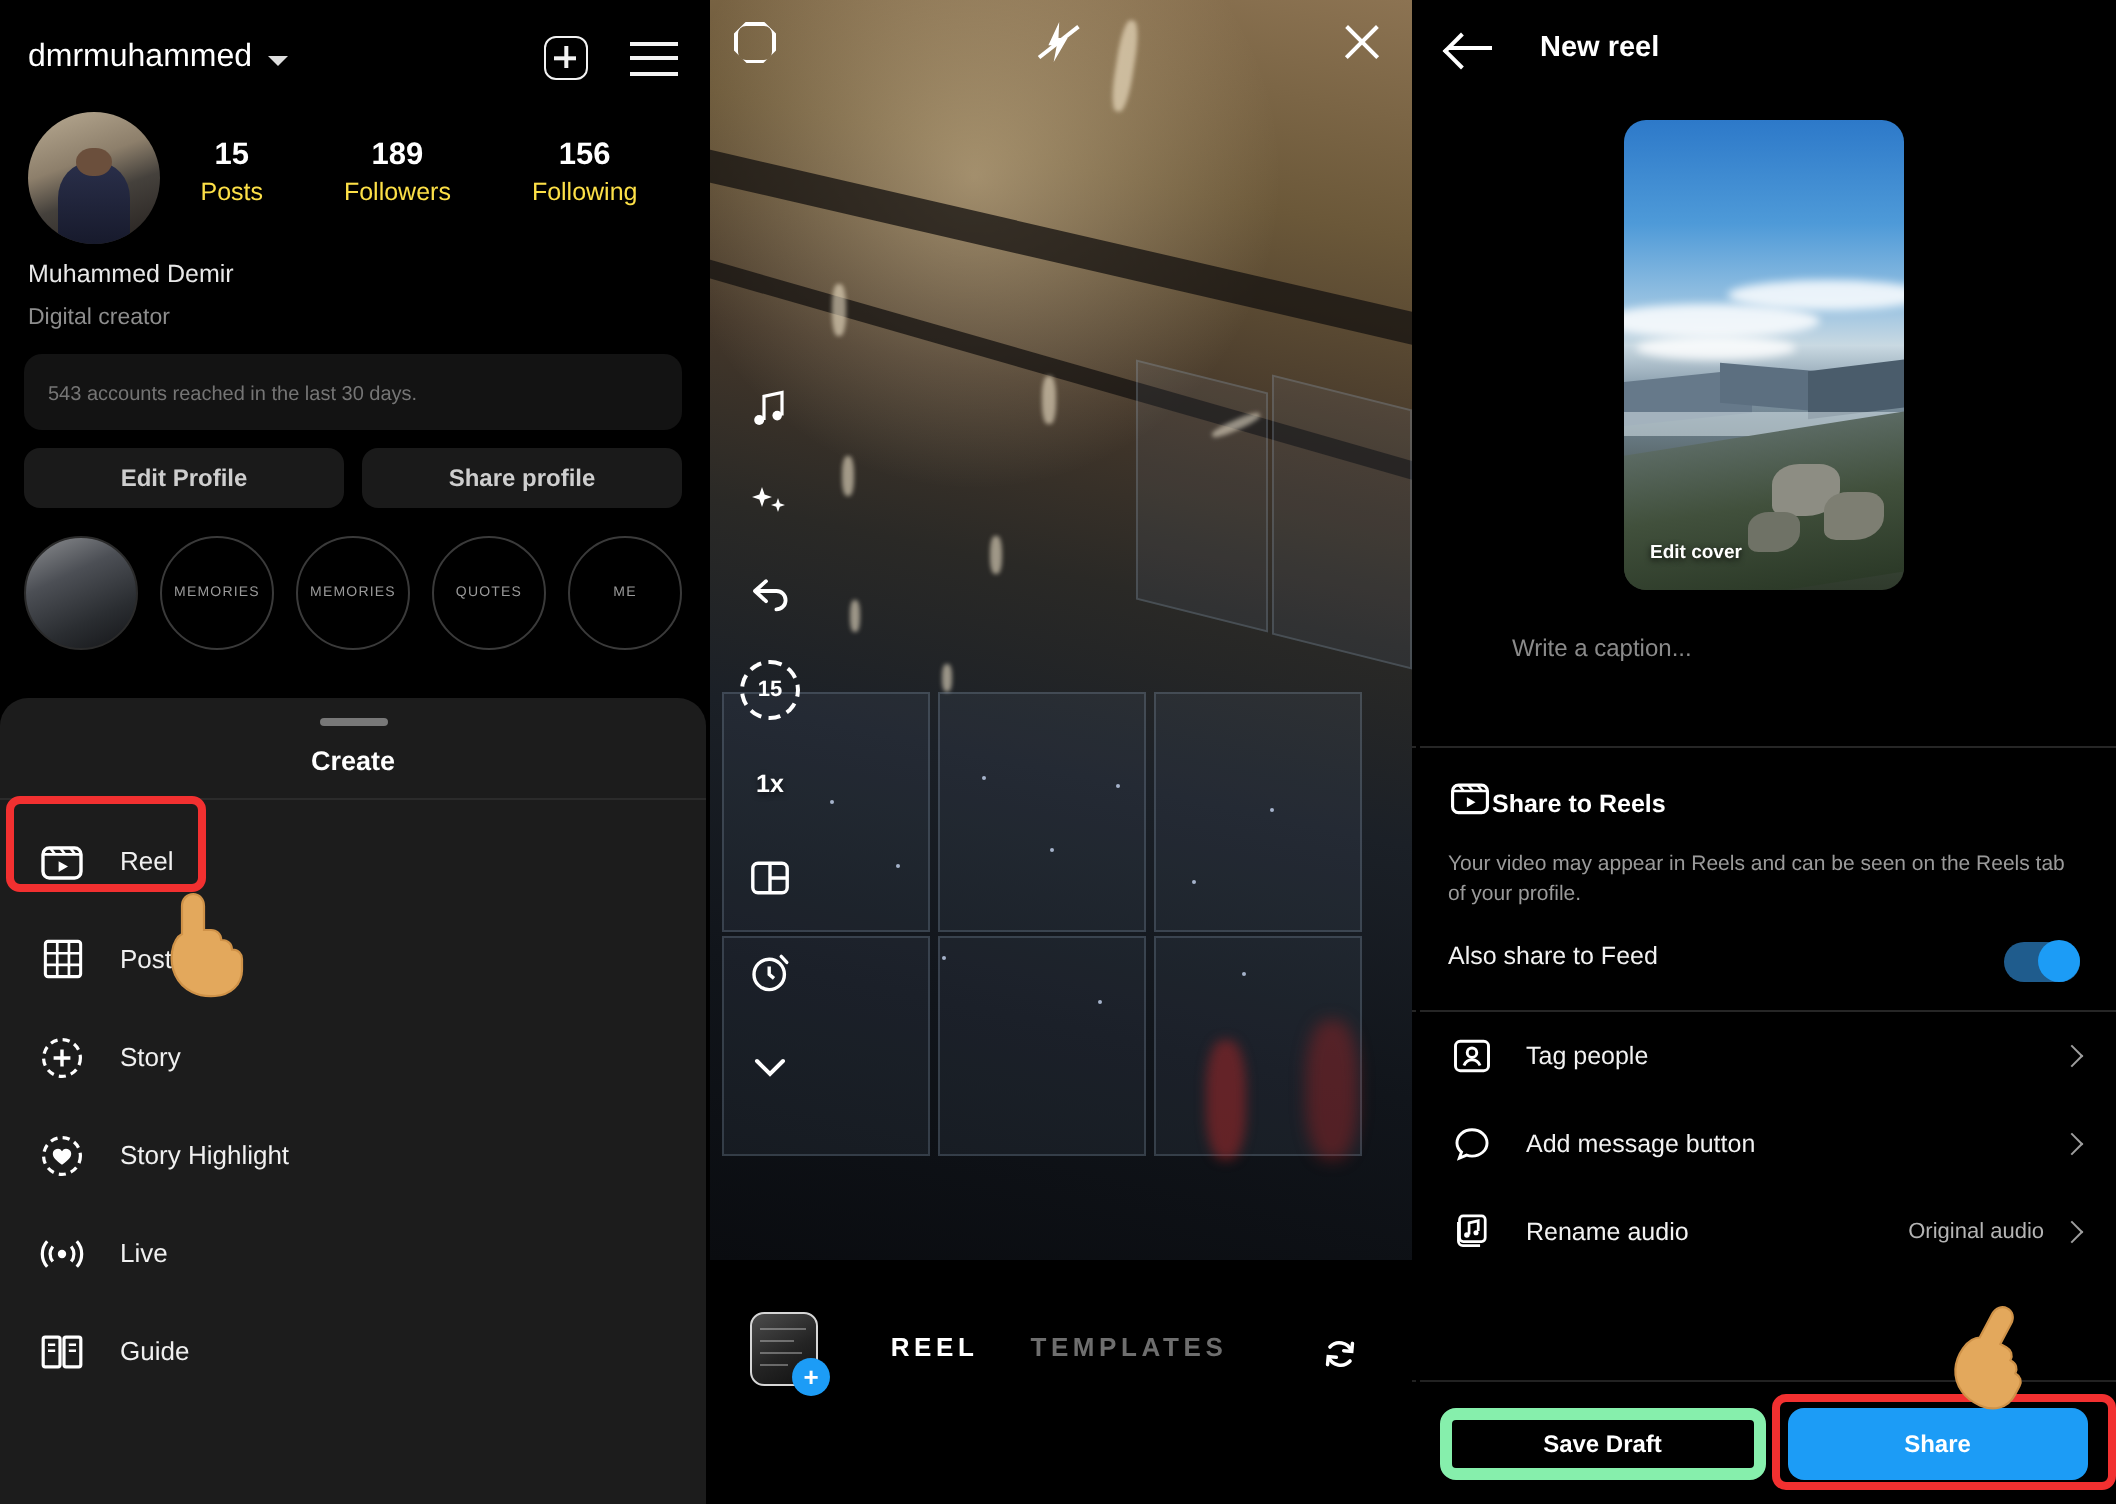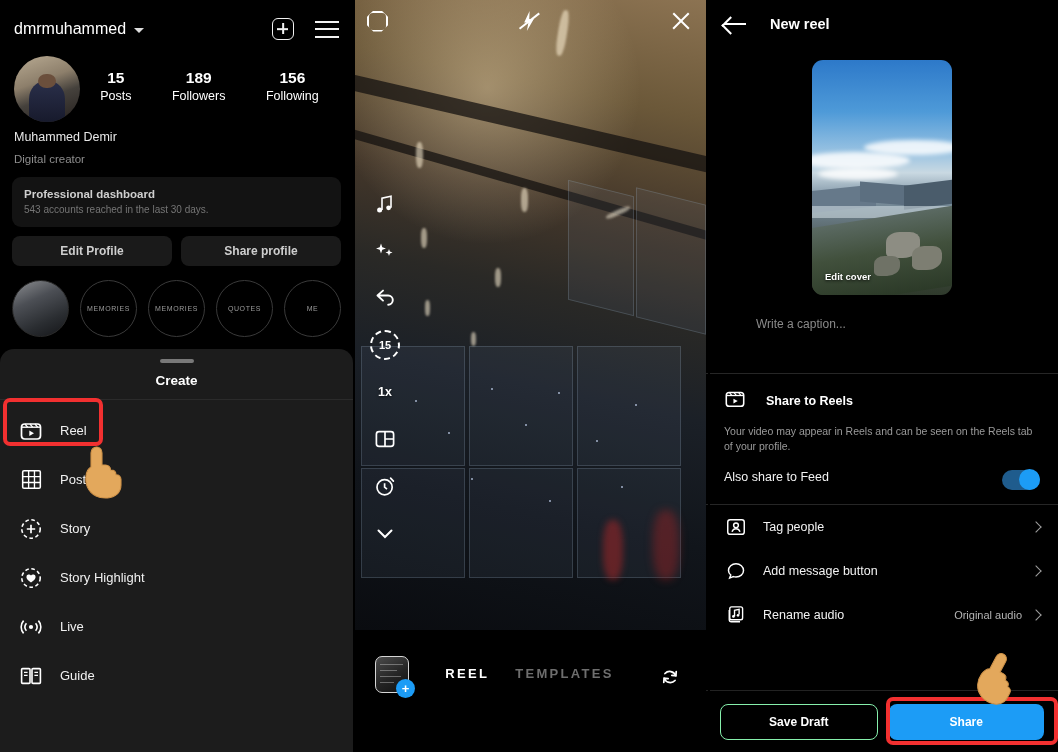--- a/index.html
+++ b/index.html
@@ -49,21 +49,21 @@
     content:"";position:absolute;left:22%;top:38%;width:56%;height:62%;border-radius:44% 44% 14% 14%;
     background:linear-gradient(180deg,#2a2f4a 0%,#171a2c 100%);
   }
   .avatar .head{
     position:absolute;left:37%;top:27%;width:26%;height:22%;border-radius:50%;
     background:#6b4f3c;z-index:2;
   }
   .stats { display:flex; flex:1; justify-content:space-around; padding-top:13px; }
   .stat { text-align:center; }
   .stat .num { font-size:15.5px; font-weight:bold; color:#fff; }
-  .stat .lbl { font-size:12.5px; color:#ffffff; margin-top:2px; }
+  .stat .lbl { font-size:12.5px; color:#fde047; margin-top:2px; }
   .prof-name { font-size:12.5px; color:#e8e8e8; padding:8px 14px 0 14px; }
   .prof-cat { font-size:11.5px; color:#8d8d8d; padding:9px 14px 0 14px; }
 
   .dashboard {
     margin:12px 12px 0 12px; background:#131313; border-radius:9px; padding:11px 12px 12px 12px;
   }
   .dash-title { font-size:11.5px; font-weight:bold; color:#cfcfcf; }
   .dash-sub { font-size:10px; color:#757575; margin-top:4px; }
 
   .prof-btnrow { display:flex; gap:9px; padding:9px 12px 0 12px; }
@@ -177,38 +177,38 @@
   }
   .cover .cloud { position:absolute; background:rgba(255,255,255,.82); border-radius:50%; filter:blur(2.2px); }
   .cover .ridge { position:absolute; background:#4e5f69; }
   .cover .rock  { position:absolute; background:#8d8d83; border-radius:40% 30% 50% 20%; }
   .edit-cover { position:absolute; left:13px; bottom:13px; font-size:9.5px; font-weight:bold; color:#fff; text-shadow:0 1px 3px rgba(0,0,0,.85); }
 
   .caption-row { padding:22px 18px 0 18px; font-size:12px; color:#8a8a8a;margin-left:32px; }
   .reel-div { height:1px; background:#262626; margin-top:42px; }
 
   .share-reels { padding:14px 18px 0 18px; }
-  .sr-head { display:flex; align-items:center; gap:20px; }
+  .sr-head { display:flex; align-items:center; gap:0; }
   .sr-title { font-size:12.5px; font-weight:bold; }
   .sr-desc { font-size:10.5px; color:#9a9a9a; line-height:1.45; margin-top:10px; }
   .feed-row { display:flex; align-items:flex-start; margin-top:16px; padding-bottom:14px; }
   .feed-lbl { flex:1; font-size:12.5px; color:#f2f2f2; }
   .toggle { width:38px;height:20px;border-radius:11px;background:#1f5c8d;position:relative;flex:0 0 38px; }
   .toggle .knob { position:absolute; right:0; top:-1px; width:21px;height:21px;border-radius:50%;background:#1c9cf6; }
 
   .opt-list { border-top:1px solid #262626; }
   .opt { display:flex; align-items:center; height:44px; padding:0 18px; }
   .opt-ic { width:24px;height:24px;flex:0 0 24px;margin-right:15px;display:flex;align-items:center;justify-content:center; }
   .opt-lbl { flex:1; font-size:12.5px; color:#f2f2f2; }
   .opt-val { font-size:11px; color:#b4b4b4; margin-right:10px; }
   .arrow-r { width:8px;height:8px;border-top:1.6px solid #9e9e9e;border-right:1.6px solid #9e9e9e;transform:rotate(45deg); }
 
   .reel-actions { position:absolute; left:0; bottom:0; width:352px; height:62px; border-top:1px solid #222;
                   display:flex; align-items:center; gap:11px; padding:0 14px; }
-  .btn-draft { flex:1; height:36px; border:1px solid #86efac; border-radius:8px; display:flex;align-items:center;justify-content:center;
+  .btn-draft { flex:1; height:36px; border:6px solid #86efac; border-radius:8px; display:flex;align-items:center;justify-content:center;
                font-size:12px;font-weight:bold;color:#fff; }
   .btn-share { flex:1; height:36px; border-radius:8px; background:#1c9cf6; display:flex;align-items:center;justify-content:center;
                font-size:12px;font-weight:bold;color:#fff; }
 
   
   .redbox { position:absolute; border:4px solid #f23030; border-radius:7px; z-index:40; pointer-events:none; }
   .hand { position:absolute; z-index:45; pointer-events:none; }
   .hand svg { display:block; }
   .divider-v { position:absolute; top:0; width:2px; height:752px; background:#000; z-index:30; }
 </style>
@@ -248,21 +248,20 @@
           <div class="num">156</div>
           <div class="lbl">Following</div>
         </div>
       </div>
     </div>
 
     <div class="prof-name">Muhammed Demir</div>
     <div class="prof-cat">Digital creator</div>
 
     <div class="dashboard">
-      <div class="dash-title">Professional dashboard</div>
       <div class="dash-sub">543 accounts reached in the last 30 days.</div>
     </div>
 
     <div class="prof-btnrow">
       <div class="prof-btn">Edit Profile</div>
       <div class="prof-btn">Share profile</div>
     </div>
 
     <div class="highlights">
       <div class="hl photo"></div>

